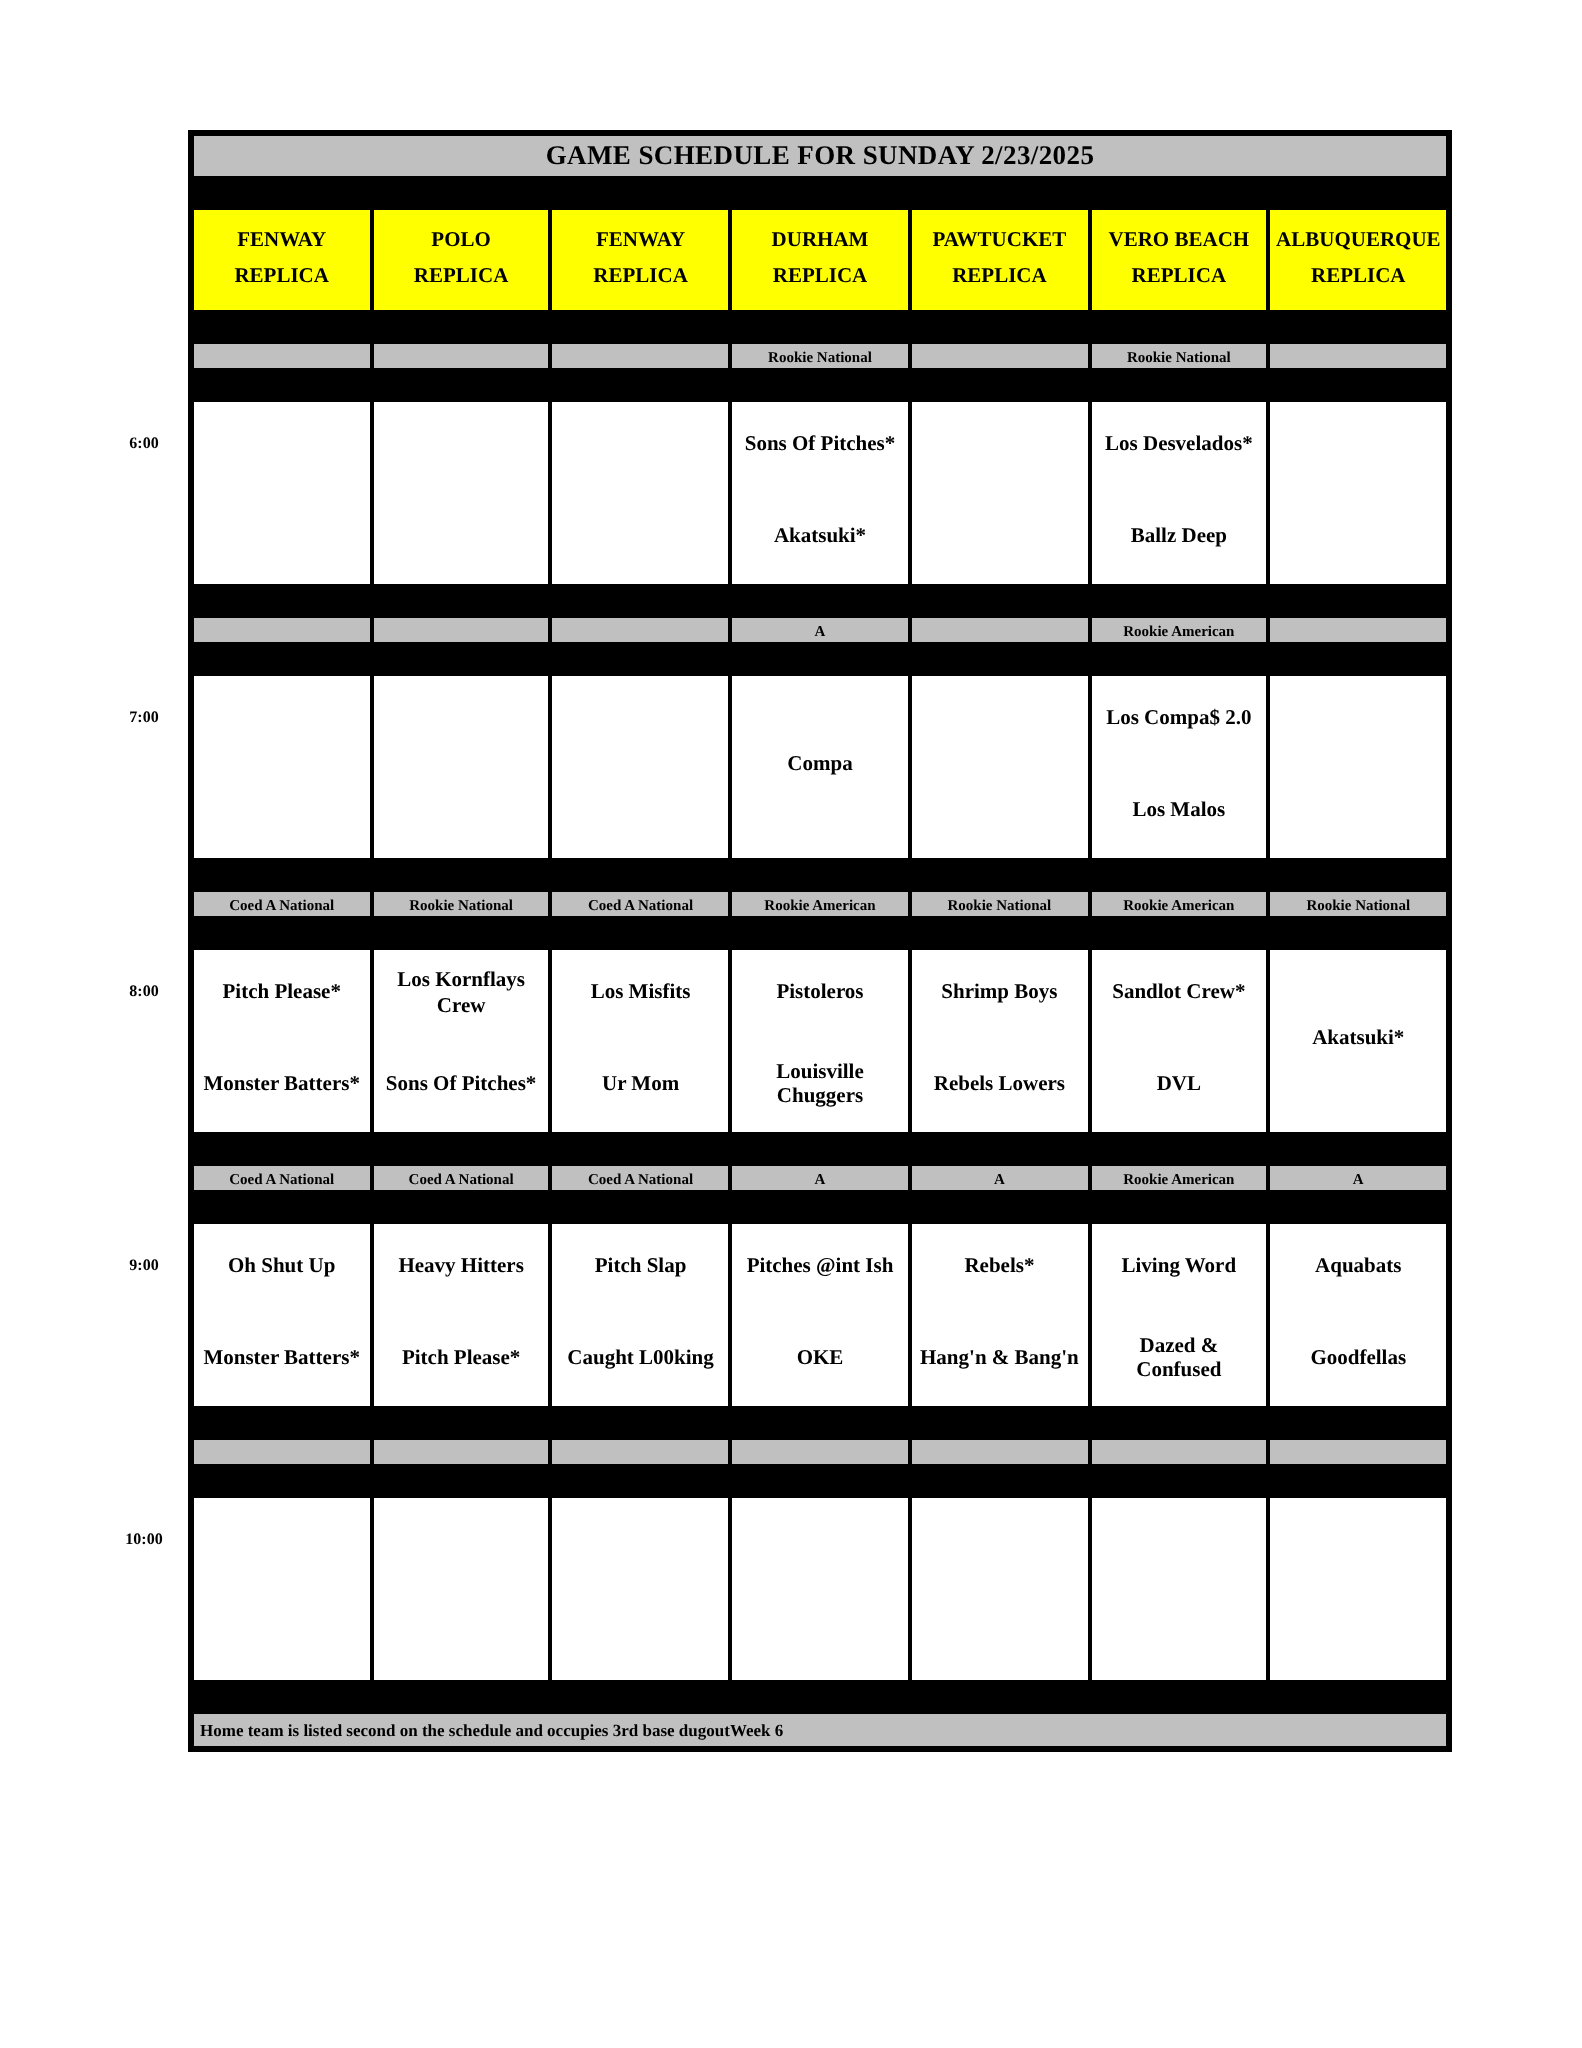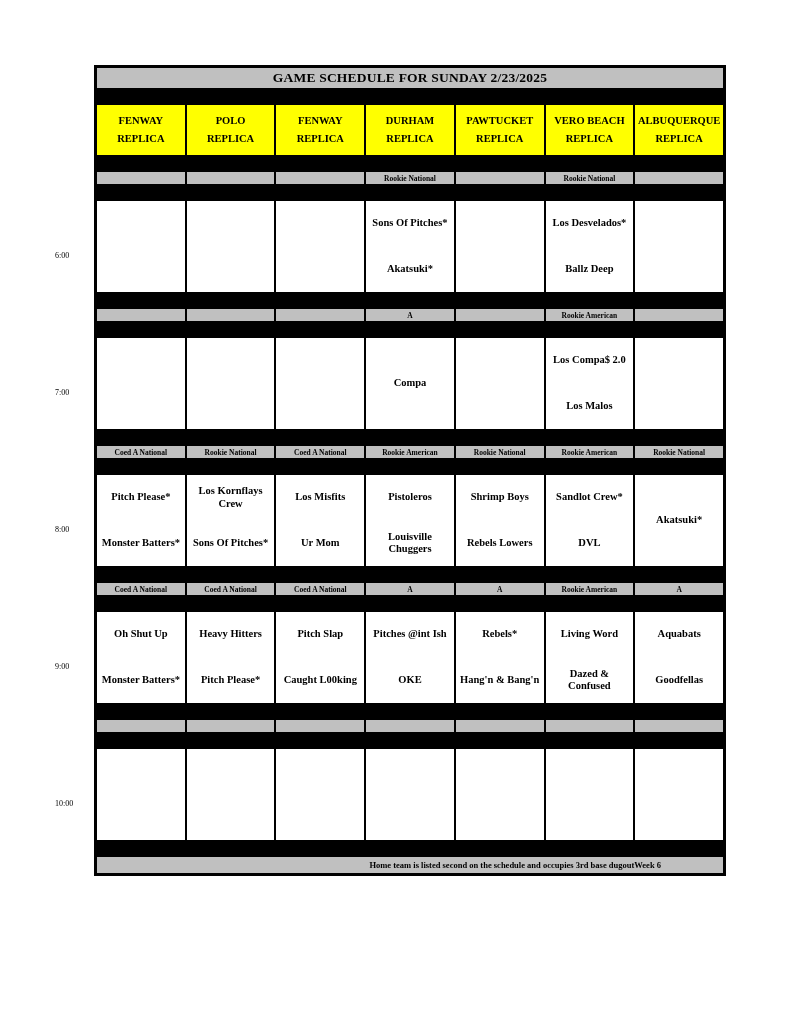--- a/index.html
+++ b/index.html
@@ -37,26 +37,26 @@
   .row-games { height: 91px; position: relative; }
   .game-cell {
     background: #ffffff; text-align: center;
     display: flex; flex-direction: column;
     font-weight: bold; font-size: 10.5px;
   }
   .game-cell .slot { flex: 1; display: flex; align-items: center; justify-content: center; padding: 0 2px; line-height: 1.2; }
 
   .time-label {
     position: absolute; left: -42px; top: 16px; width: 34px;
-    text-align: left; font-weight: normal; font-size: 8px; margin-top: 34px;
+    text-align: center; font-weight: bold; font-size: 8px;
   }
 
   .row-footer {
     height: 16px; background: #c0c0c0;
-    display: flex; align-items: center; justify-content: flex-end;
+    display: flex; align-items: center; justify-content: flex-start;
     font-weight: bold; font-size: 8.5px; padding: 0 62px 0 3px;
   }
 </style>
 </head>
 <body>
 
 <div class="table">
 
   <div class="row-title">GAME SCHEDULE FOR SUNDAY 2/23/2025</div>
 

